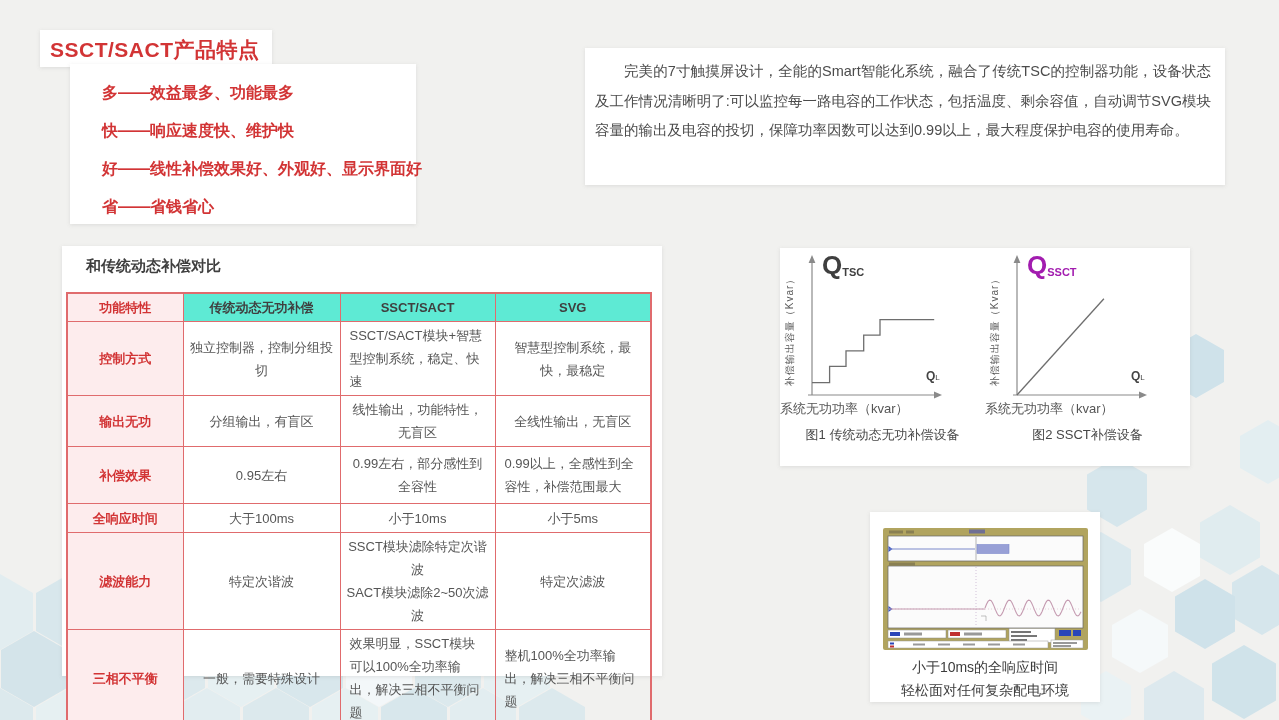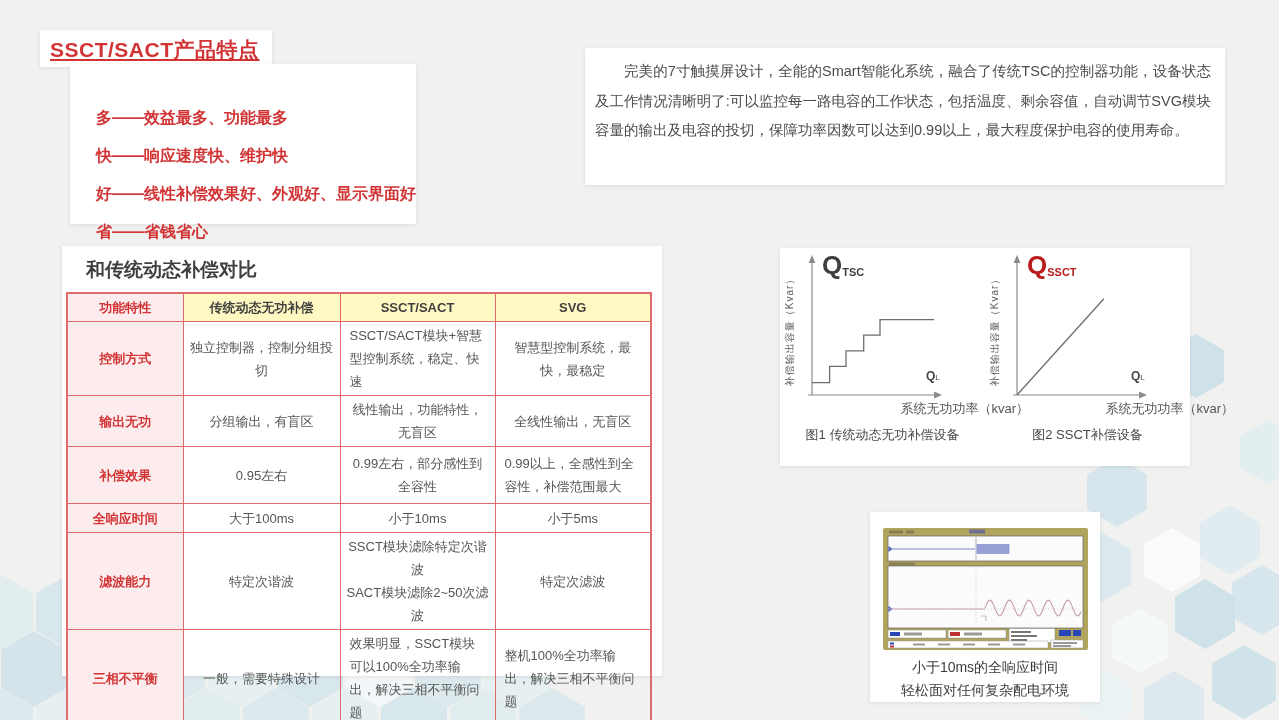--- a/index.html
+++ b/index.html
@@ -21,78 +21,78 @@
   
   .card{
     position:absolute;background:#fff;z-index:1;
     box-shadow:0 1px 4px rgba(110,110,110,.16);
   }
 
   
   #features-title-box{left:40px;top:30px;width:232px;height:37px;}
   #features-title{
     font-size:21px;font-weight:bold;color:var(--accent-red,#d23435);
-    padding:6px 1px 0 10px;letter-spacing:.5px;text-decoration:underline;
+    padding:6px 1px 0 10px;letter-spacing:.5px;
   }
   #features-body-box{left:70px;top:64px;width:346px;height:160px;}
-  #features-list{position:absolute;left:26px;top:20px;width:310px;margin-top:25px;}
+  #features-list{position:absolute;left:32px;top:20px;width:310px;}
   .feature-item{
     font-size:16px;font-weight:bold;color:var(--accent-red,#d23435);
     line-height:17px;margin-bottom:21px;white-space:nowrap;
   }
 
   
   #smart-box{left:585px;top:48px;width:640px;height:137px;}
   #smart-title{
     font-size:16px;font-weight:bold;color:#3f3f3f;
     padding:12px 0 0 17px;
   }
   #smart-body{
     margin:9px 14px 0 10px;font-size:14.5px;line-height:29.5px;
     color:#4c4c4c;text-align:justify;text-indent:2em;
   }
 
   
   #table-box{left:62px;top:246px;width:600px;height:430px;}
-  #table-title{position:absolute;left:24px;top:11px;font-size:19px;font-weight:bold;color:#3f3f3f;}
+  #table-title{position:absolute;left:24px;top:11px;font-size:15px;font-weight:bold;color:#3f3f3f;}
   #cmp-table{
     position:absolute;left:4px;top:46px;width:586px;
     border-collapse:collapse;table-layout:fixed;
     font-size:13px;color:#555;
   }
   #cmp-table td,#cmp-table th{
     border:1px solid var(--table-border,#e06b6d);
     text-align:center;vertical-align:middle;
     padding:2px 6px;line-height:23px;white-space:pre-line;
   }
   #cmp-table .label-cell{
     background:var(--table-label-bg,#fdeced);
     color:var(--accent-red,#d23435);font-weight:bold;margin-top:34px;
   }
-  #cmp-table th{color:#3f3f3f;font-weight:bold;background:#fef9c3;}
+  #cmp-table th{color:#3f3f3f;font-weight:bold;background:#5eead4;}
   #cmp-table td.left{text-align:left;padding:2px 9px;}
   #cmp-table{border:2px solid var(--table-border,#e06b6d);}
 
   
   #figures-box{left:780px;top:248px;width:410px;height:218px;}
   .chart{position:absolute;top:0;width:205px;height:218px;}
   #chart-1{left:0;} #chart-2{left:205px;}
   .chart svg.plot{position:absolute;left:0;top:0;}
   .ylabel{
     position:absolute;left:-65px;top:75px;width:150px;
     transform:rotate(-90deg);text-align:center;
     font-size:10px;color:#555;letter-spacing:1px;white-space:nowrap;
   }
   .series-label{position:absolute;left:42px;top:2px;font-weight:bold;}
   .series-label .q-main{font-size:26px;}
   .series-label .q-sub{font-size:11px;vertical-align:-2px;}
   .ql-label{position:absolute;left:146px;top:118px;color:#444;}
   .ql-label .q-main{font-size:12px;font-weight:bold;}
   .ql-label .q-sub{font-size:8px;}
-  .xlabel{position:absolute;left:0;top:152px;width:100%;text-align:right;font-size:13px;color:#555;padding-left:44px;}
+  .xlabel{position:absolute;left:0;top:152px;width:100%;text-align:left;font-size:13px;color:#555;}
   .chart-caption{position:absolute;left:0;top:178px;width:100%;text-align:center;font-size:13px;color:#474747;}
 
   
   #osc-box{left:870px;top:512px;width:230px;height:190px;}
   #scope-svg{position:absolute;left:13px;top:16px;}
   #osc-caption{position:absolute;left:0;top:144px;width:100%;text-align:center;
     font-size:14px;line-height:23px;color:#3c3c3c;}
 </style>
 </head>
 <body>
@@ -241,21 +241,21 @@
       <div class="ylabel">补偿输出容量（Kvar）</div>
       <svg class="plot" width="205" height="170" viewBox="0 0 205 170">
         <g stroke="#8a8a8a" stroke-width="1.2">
           <line x1="32" y1="147" x2="32" y2="14"></line>
           <line x1="28" y1="147" x2="156" y2="147"></line>
         </g>
         <polygon points="32,7 28.6,15 35.4,15" fill="#8a8a8a"></polygon>
         <polygon points="162,147 154,143.6 154,150.4" fill="#8a8a8a"></polygon>
         <polyline fill="none" stroke-width="1.3" points="32.0,147.0 118.9,50.8" stroke="#6e6e6e"></polyline>
       </svg>
-      <div class="series-label" style="color: #b91c1c;">
+      <div class="series-label" style="color: #a21caf;">
         <span class="q-main">Q</span><span class="q-sub">SSCT</span>
       </div>
       <div class="ql-label">
         <span class="q-main">Q</span><span class="q-sub">L</span>
       </div>
       <div class="xlabel">系统无功功率（kvar）</div>
       <div class="chart-caption">图2  SSCT补偿设备</div>
     </div>
   </div>
 

